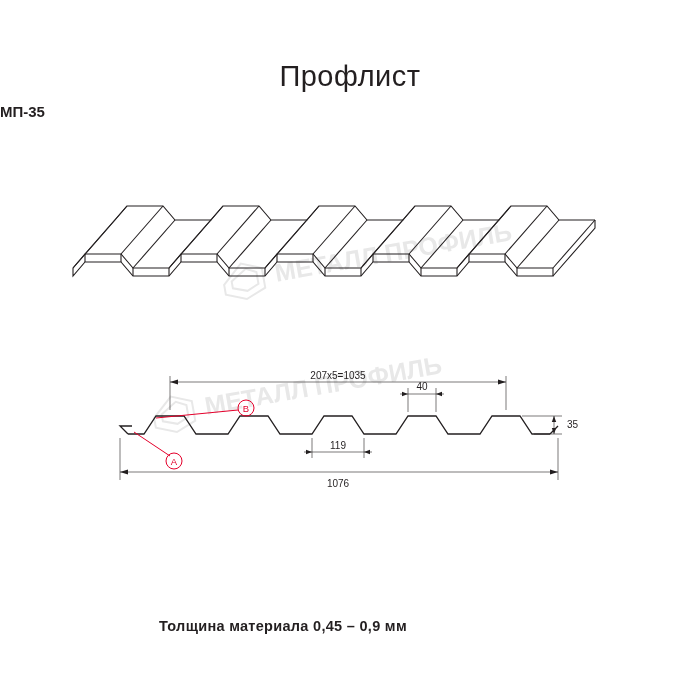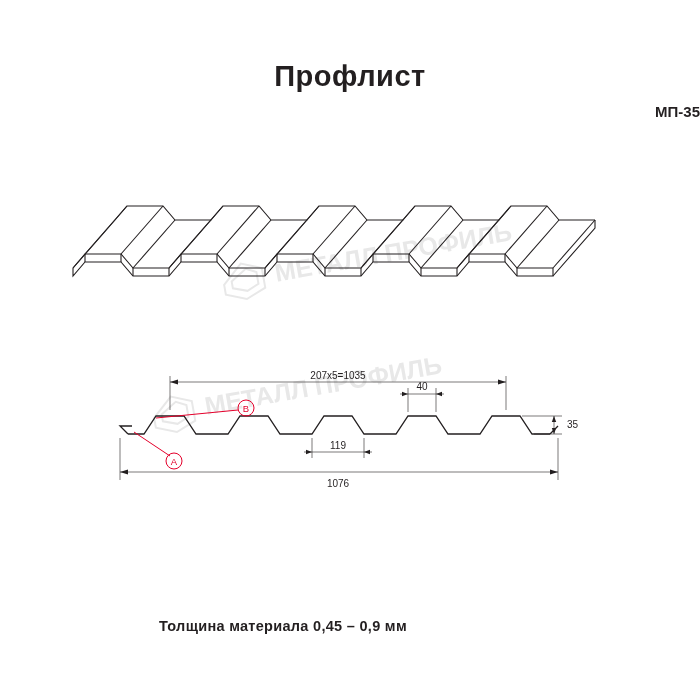--- a/index.html
+++ b/index.html
@@ -20,29 +20,29 @@
     width: 700px;
     height: 700px;
   }
   .title {
     position: absolute;
     top: 60px;
     left: 0;
     width: 700px;
     text-align: center;
     font-size: 29px;
-    font-weight: bold;
+    font-weight: normal;
     letter-spacing: 0.5px;
   }
   .subtitle {
     position: absolute;
     top: 103px;
     left: 0;
     width: 700px;
-    text-align: right;
+    text-align: left;
     font-size: 15px;
     font-weight: bold;
   }
   .figure-top {
     position: absolute;
     top: 160px;
     left: 55px;
     width: 590px;
     height: 150px;
   }

